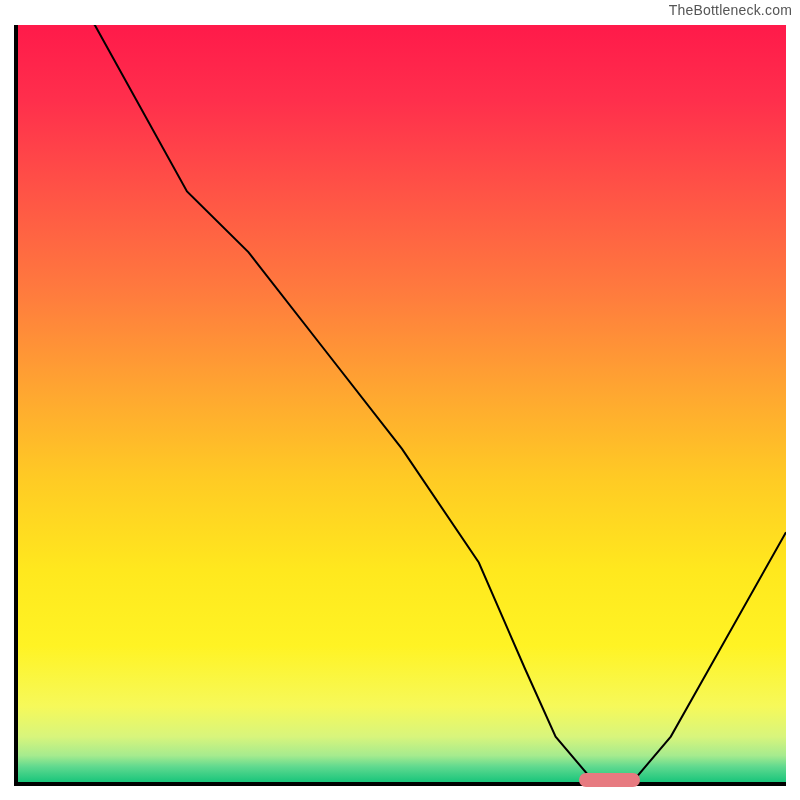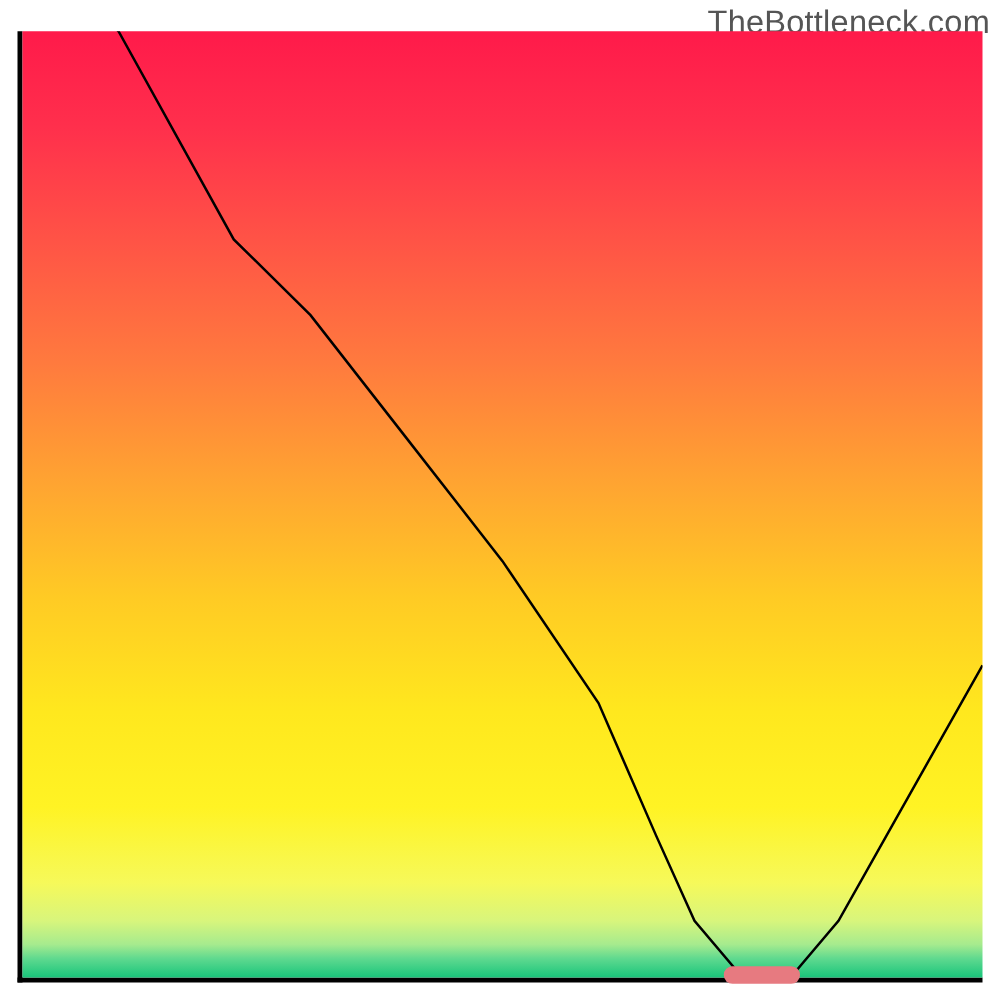--- a/index.html
+++ b/index.html
@@ -13,21 +13,21 @@
   .container {
     position: relative;
     width: 800px;
     height: 800px;
   }
   .watermark {
     position: absolute;
     top: 2px;
     right: 8px;
     color: #555555;
-    font-size: 26px;
+    font-size: 14px;
     letter-spacing: 0.2px;
     font-weight: 500;
   }
   .plot-frame {
     position: absolute;
     left: 14px;
     top: 25px;
     width: 772px;
     height: 761px;
     border-left: 4px solid #000000;

